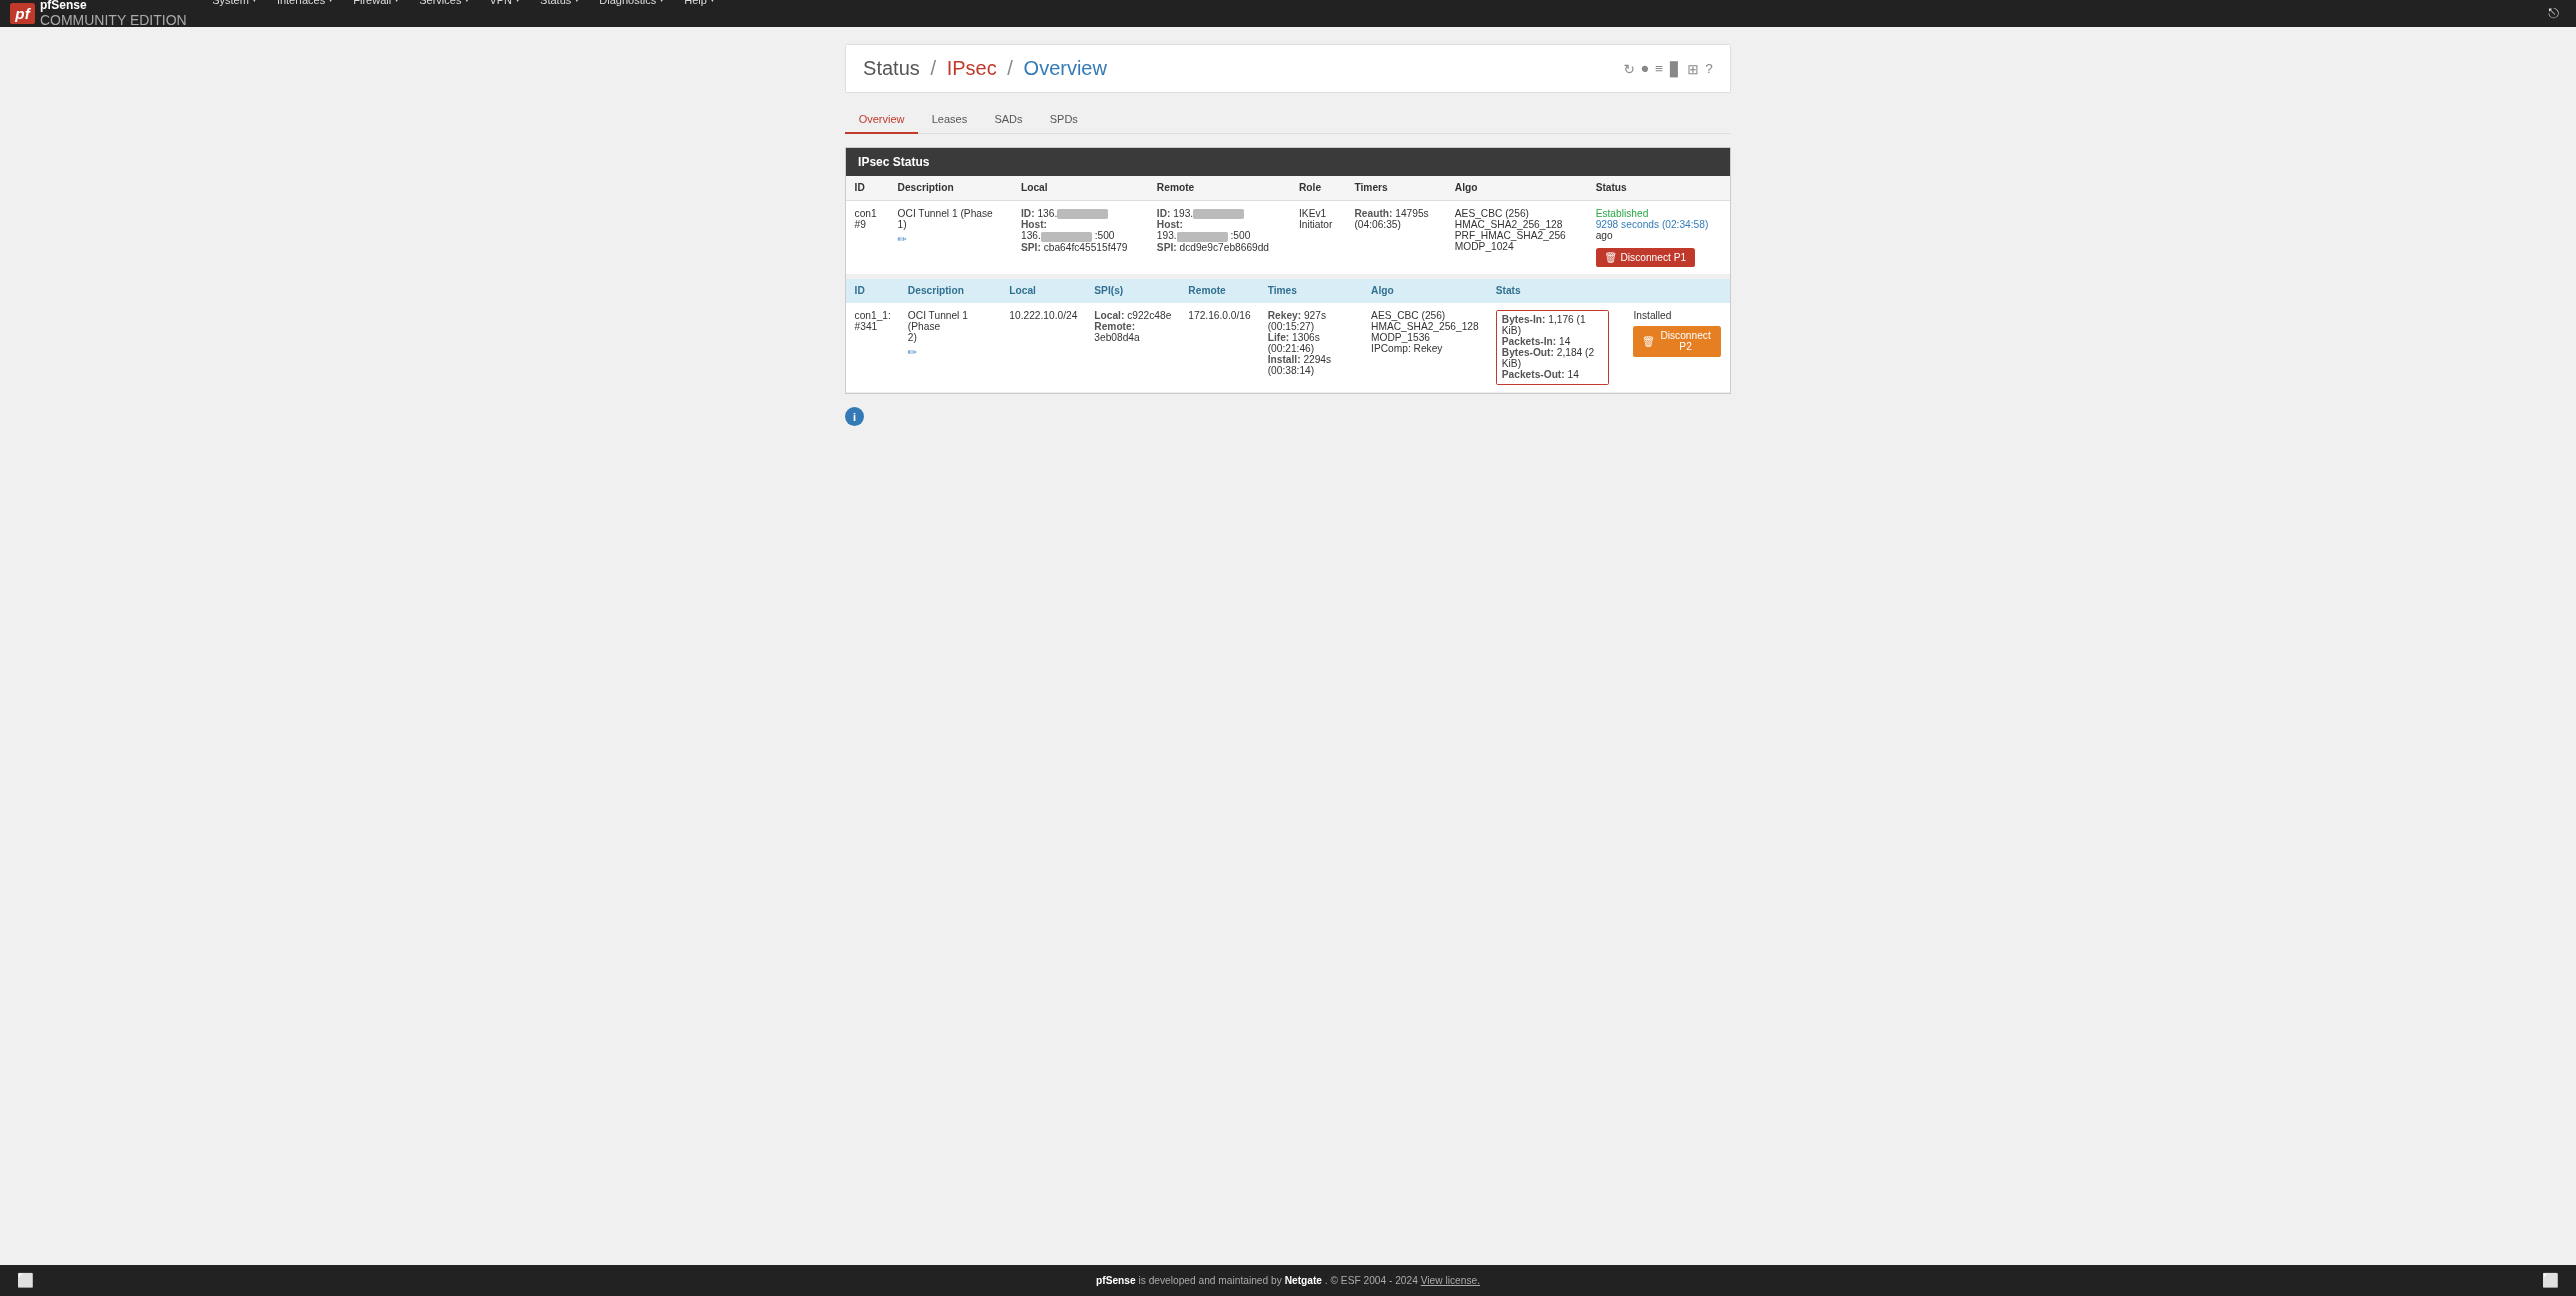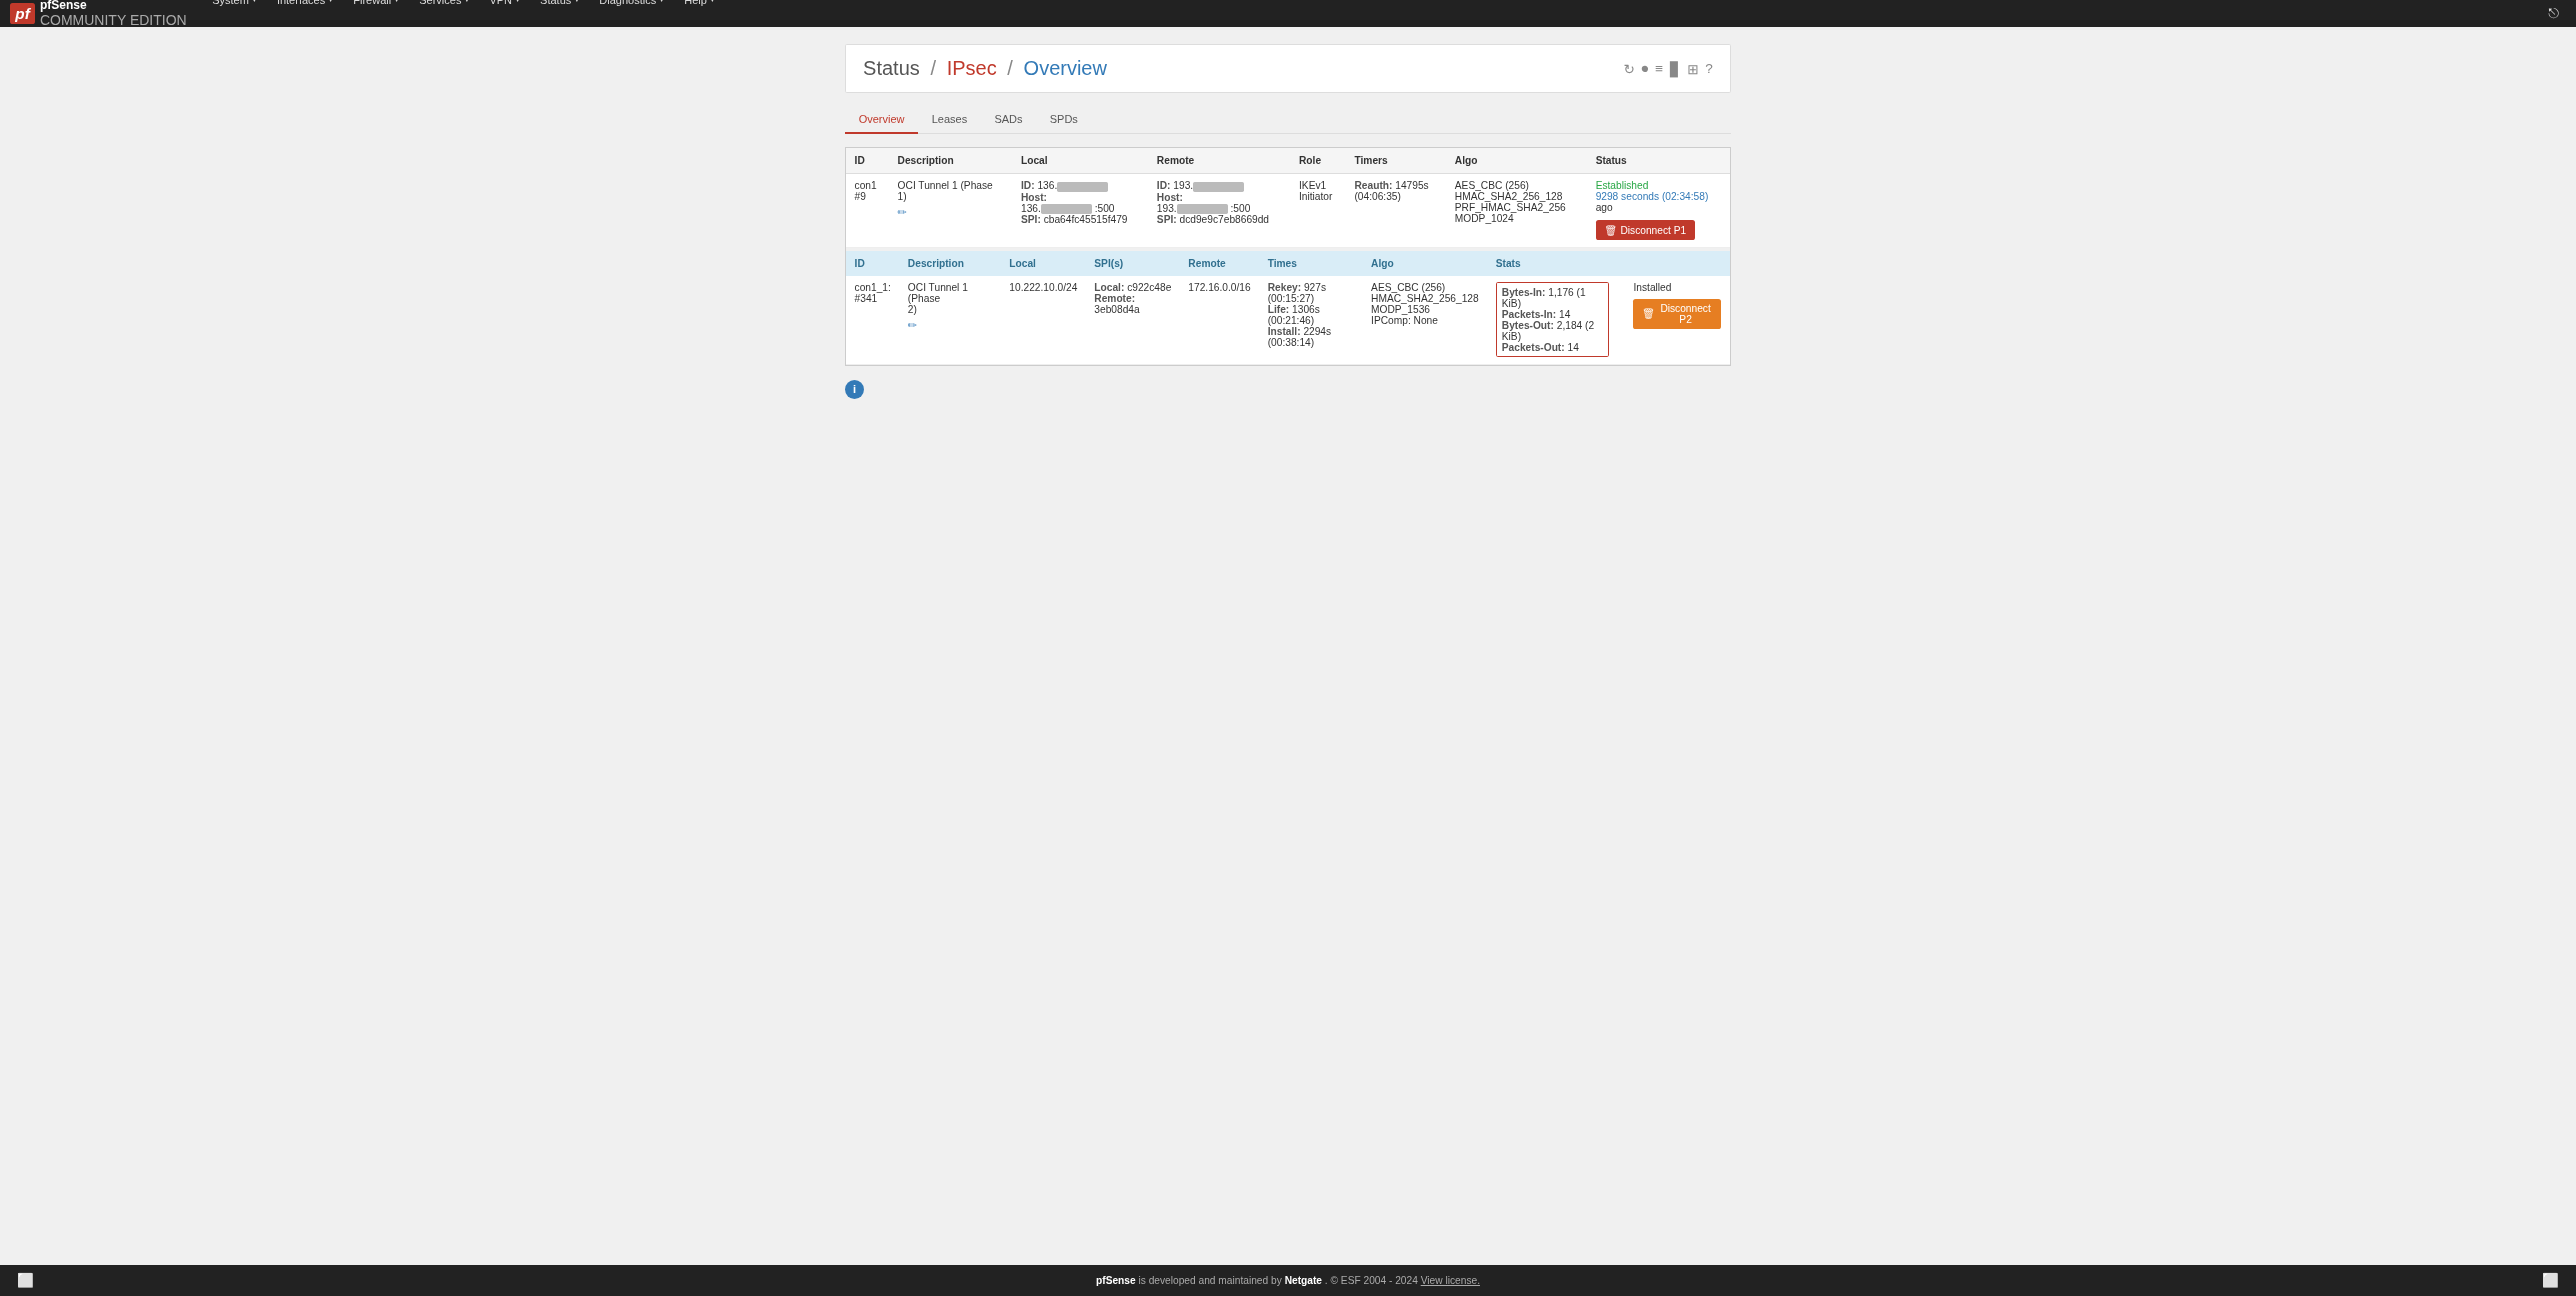--- a/index.html
+++ b/index.html
@@ -382,20 +382,21 @@
     </li>
     <li>
       <a>SADs</a>
     </li>
     <li>
       <a>SPDs</a>
     </li>
   </ul>
 
   <div class="panel">
+    <div class="panel-heading">IPsec Status</div>
 
     <table class="table-p1">
       <thead>
         <tr>
           <th>ID</th>
           <th>Description</th>
           <th>Local</th>
           <th>Remote</th>
           <th>Role</th>
           <th>Timers</th>
@@ -539,21 +540,21 @@
             <div>
               <span class="spi-label">Install:</span>
               <span>2294s</span>
             </div>
             <div>(00:38:14)</div>
           </td>
           <td>
             <div>AES_CBC (256)</div>
             <div>HMAC_SHA2_256_128</div>
             <div>MODP_1536</div>
-            <div>IPComp: None</div>
+            <div>IPComp: Rekey</div>
           </td>
           <td>
             <div style="display:flex; align-items:flex-start; gap:24px;justify-content:flex-end;">
               <div class="stats-highlight">
                 <div>
                   <span class="spi-label">Bytes-In:</span>
                   <span>1,176 (1 KiB)</span>
                 </div>
                 <div>
                   <span class="spi-label">Packets-In:</span>

